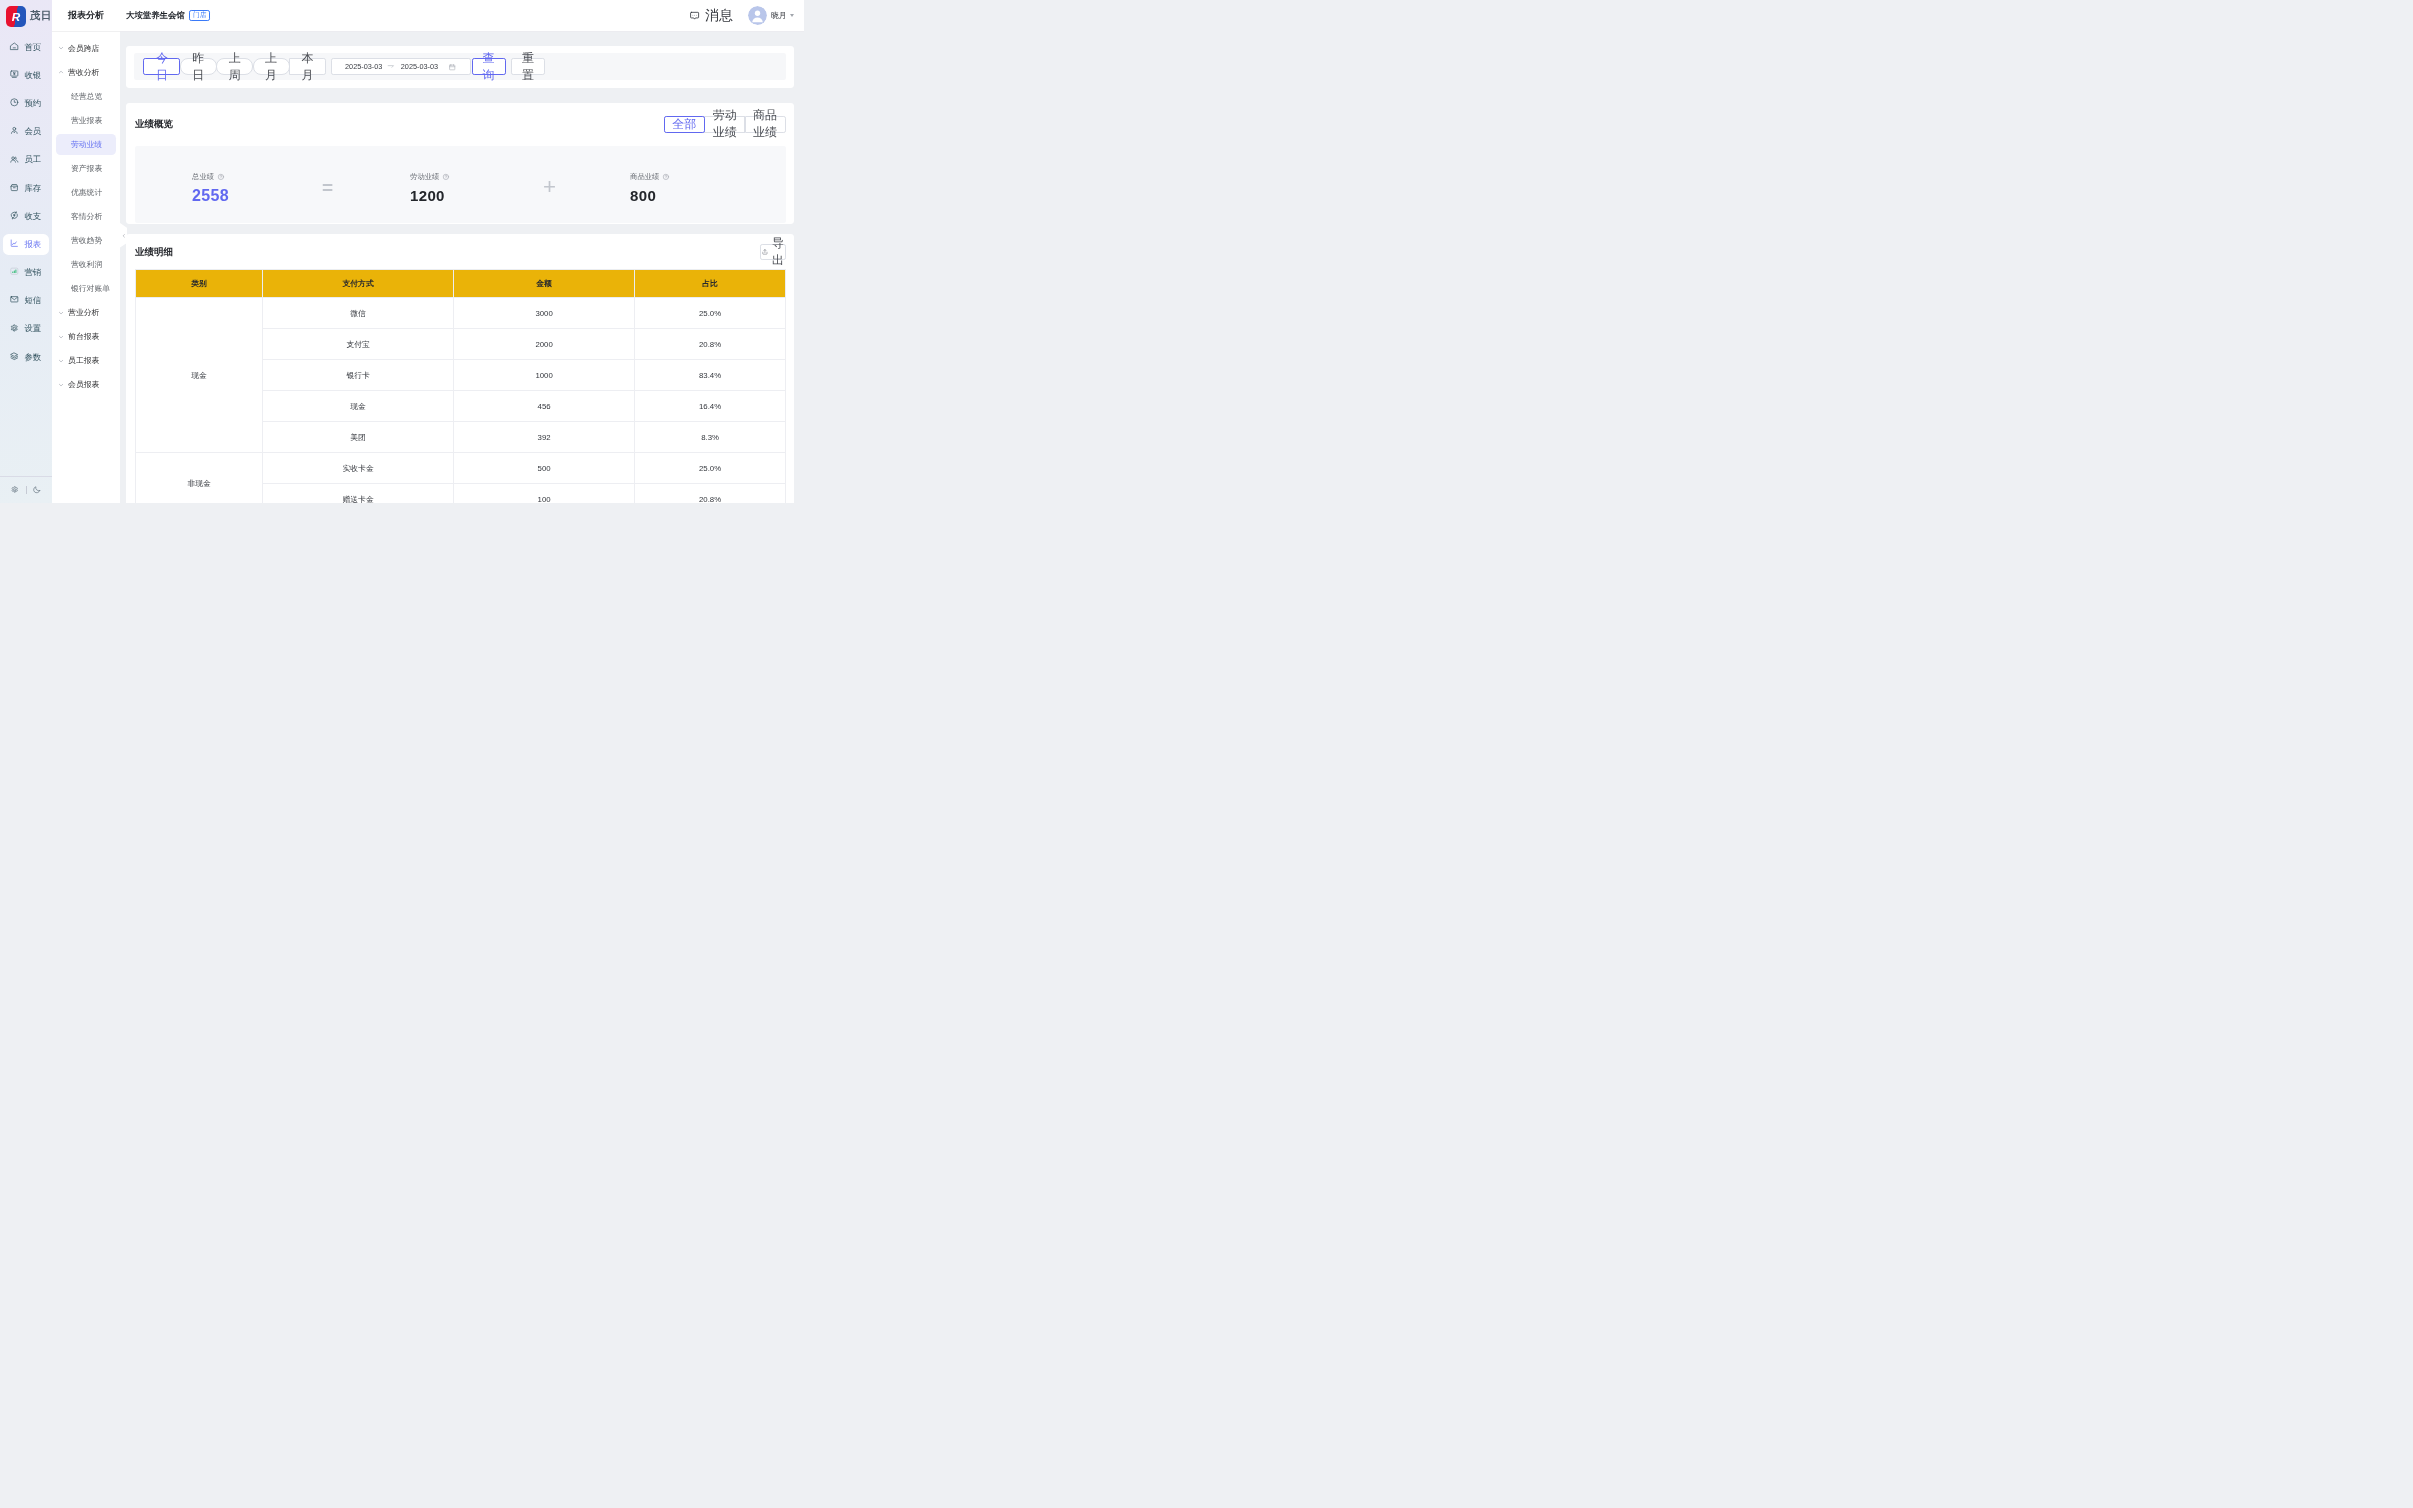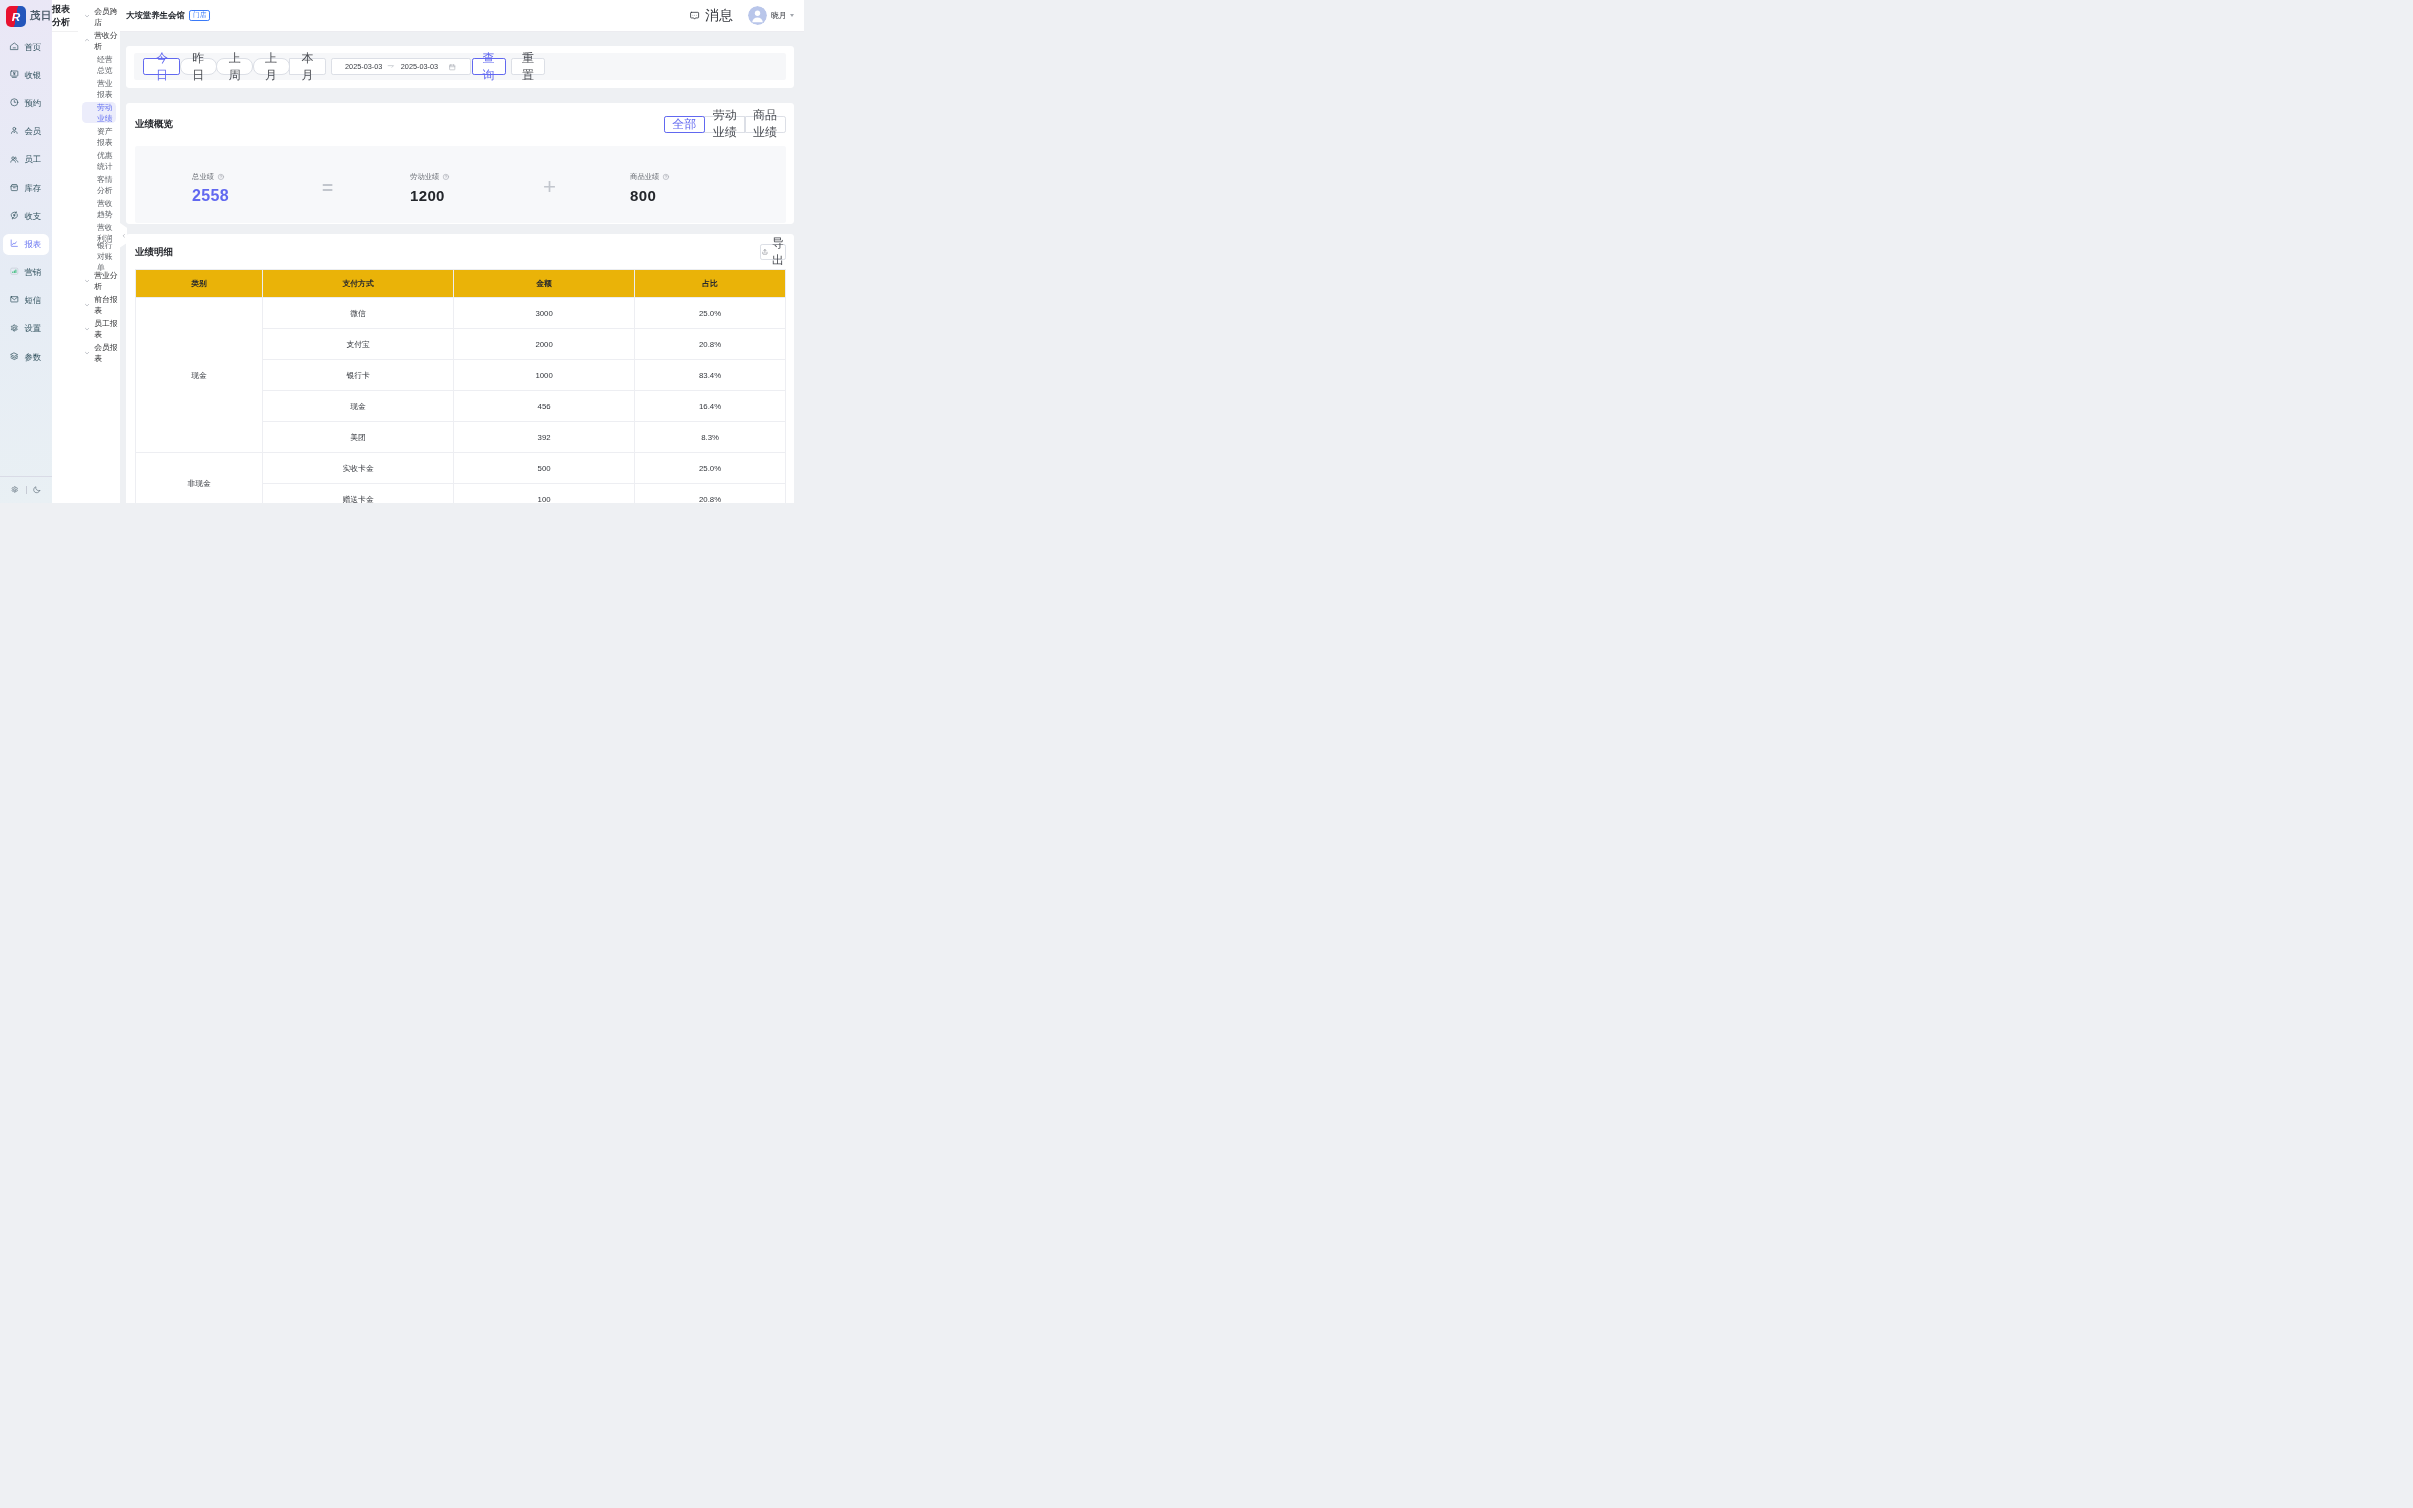--- a/index.html
+++ b/index.html
@@ -19,21 +19,21 @@
   .rail-nav { flex:1; margin-top:5px; display:flex; flex-direction:column; gap:7.8px; }
   .rail-item { display:flex; align-items:center; gap:5px; margin:0 2.8px; padding:3.9px 0 3.9px 6.1px;
     border-radius:5.6px; color:#32525e; font-size:8.4px; cursor:pointer; }
   .rail-item svg { flex:0 0 10.6px; }
   .rail-item.active { background:#ffffff; color:#6471f1; }
   .rail-footer { height:27px; border-top:0.6px solid #d9dbe6; display:flex; align-items:center;
     justify-content:center; gap:6.1px; color:#5c6b78; }
   .rail-footer .vdiv { width:0.6px; height:7.8px; background:#c6cad4; }
 
   
-  .submenu { width:68px; flex:0 0 68px; background:#fff; display:flex; z-index:2; }
+  .submenu { width:68px; flex:0 0 68px; background:#fff; display:flex; flex-direction:column; z-index:2; }
   .submenu-title { height:32px; display:flex; align-items:center; justify-content:center;
     font-size:9px; font-weight:700; color:#23262b; border-bottom:0.6px solid #f0f0f1; }
   .menu-list { padding-top:4.5px; }
   .menu-group { display:flex; align-items:center; gap:3.9px; padding-left:6.1px; height:24px;
     font-size:7.8px; color:#303133; cursor:pointer; }
   .menu-group svg { color:#9ba0a9; }
   .menu-sub { height:24px; display:flex; align-items:center; padding-left:19px;
     font-size:7.8px; color:#5f6368; cursor:pointer; }
   .menu-sub.active { height:20.7px; margin:1.7px 3.9px; padding-left:15px; border-radius:4.5px;
     background:#ecedfb; color:#6471f1; }

